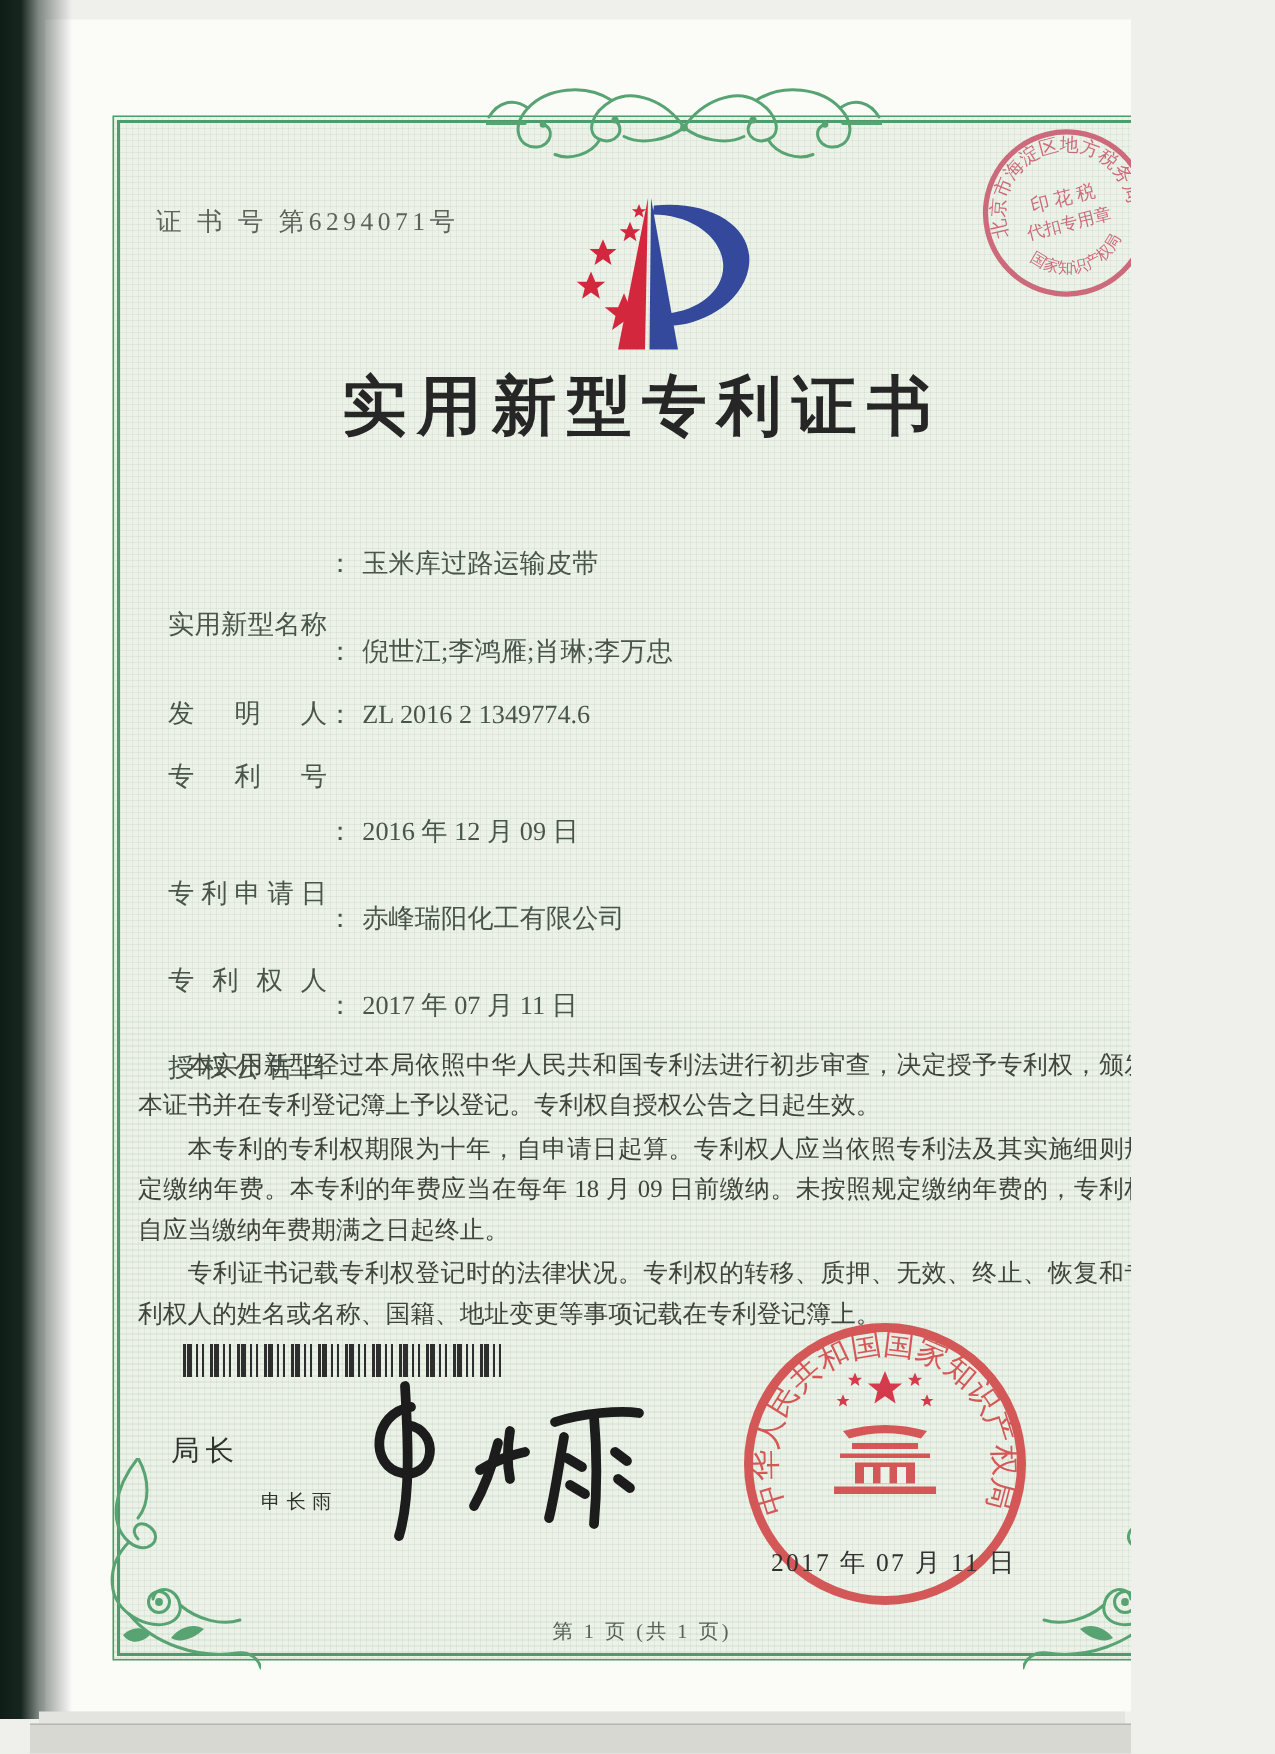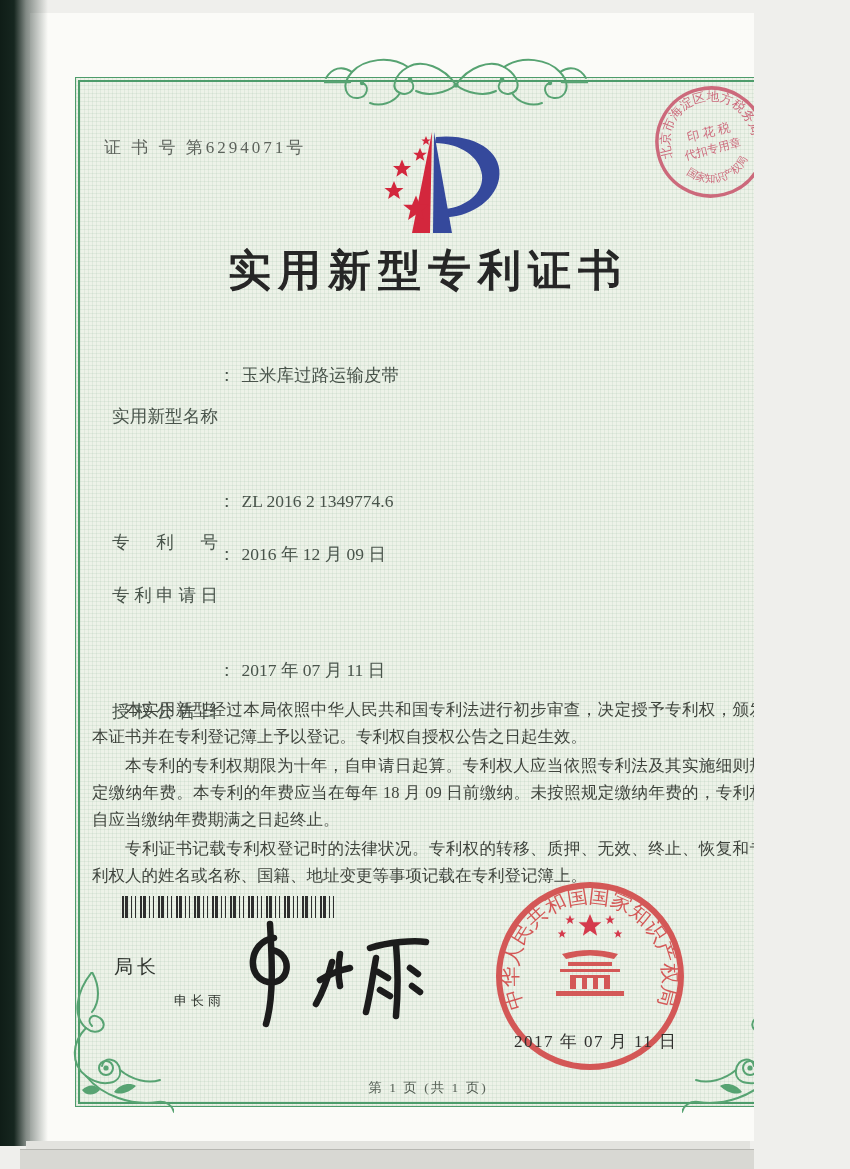--- a/index.html
+++ b/index.html
@@ -22,21 +22,21 @@
 
   .certno{position:absolute;left:28px;top:58px;font-size:17px;color:#5d635c;letter-spacing:3px;}
   .logo{position:absolute;left:272px;top:50px;width:168px;height:110px;}
   .stamp{position:absolute;left:569px;top:-2px;width:132px;height:132px;transform:rotate(-14deg);opacity:.88;}
   .title{position:absolute;left:0;top:164px;width:100%;text-align:center;
          font-size:43px;font-weight:700;letter-spacing:7px;color:#262626;}
 
   .field{position:absolute;left:36px;height:28px;line-height:28px;font-size:17.5px;color:#49544b;white-space:nowrap;}
   .flabel{display:inline-block;width:106px;text-align:justify;text-align-last:justify;vertical-align:top;margin-top:41px;}
   .fcolon{display:inline-block;margin-right:6px;}
-  .f0{top:283px}.f1{top:342px}.f2{top:409px}.f3{top:462px}.f4{top:520px}.f5{top:578px}
+  .f0{top:283px}.f1{top:342px}.f2{top:384px}.f3{top:462px}.f4{top:520px}.f5{top:578px}
 
   .paras{position:absolute;left:14px;top:616px;width:678px;font-size:16.5px;line-height:27px;
          color:#3f443d;text-align:justify;}
   .paras p{margin:2px;text-indent:2em;}
 
   .barcode{position:absolute;left:46px;top:818px;width:212px;height:22px;
     background:repeating-linear-gradient(90deg,#2e2e2e 0 2px,transparent 2px 3px,#2e2e2e 3px 6px,
       transparent 6px 9px,#2e2e2e 9px 10px,transparent 10px 13px,#2e2e2e 13px 14px,transparent 14px 18px);}
 
   .signer-title{position:absolute;left:38px;top:876px;font-size:19px;color:#2e332d;letter-spacing:4px;}
@@ -144,25 +144,31 @@
       </text>
       <text x="66" y="60" text-anchor="middle" font-size="12.5" fill="#c9586e">印 花 税</text>
       <text x="66" y="77" text-anchor="middle" font-size="11.5" fill="#c9586e">代扣专用章</text>
     </svg>
 
     <div class="title">实用新型专利证书</div>
 
     <div class="field f0">
       <span class="flabel">实用新型名称</span><span class="fcolon">：</span><span class="fvalue">玉米库过路运输皮带</span>
     </div>
+    <div class="field f1">
+      <span class="flabel">发明人</span><span class="fcolon">：</span><span class="fvalue">倪世江;李鸿雁;肖琳;李万忠</span>
+    </div>
     <div class="field f2">
       <span class="flabel">专利号</span><span class="fcolon">：</span><span class="fvalue">ZL 2016 2 1349774.6</span>
     </div>
     <div class="field f3">
       <span class="flabel">专利申请日</span><span class="fcolon">：</span><span class="fvalue">2016 年 12 月 09 日</span>
+    </div>
+    <div class="field f4">
+      <span class="flabel">专利权人</span><span class="fcolon">：</span><span class="fvalue">赤峰瑞阳化工有限公司</span>
     </div>
     <div class="field f5">
       <span class="flabel">授权公告日</span><span class="fcolon">：</span><span class="fvalue">2017 年 07 月 11 日</span>
     </div>
 
     <div class="paras">
       <p>本实用新型经过本局依照中华人民共和国专利法进行初步审查，决定授予专利权，颁发本证书并在专利登记簿上予以登记。专利权自授权公告之日起生效。</p>
       <p>本专利的专利权期限为十年，自申请日起算。专利权人应当依照专利法及其实施细则规定缴纳年费。本专利的年费应当在每年 18 月 09 日前缴纳。未按照规定缴纳年费的，专利权自应当缴纳年费期满之日起终止。</p>
       <p>专利证书记载专利权登记时的法律状况。专利权的转移、质押、无效、终止、恢复和专利权人的姓名或名称、国籍、地址变更等事项记载在专利登记簿上。</p>
     </div>

